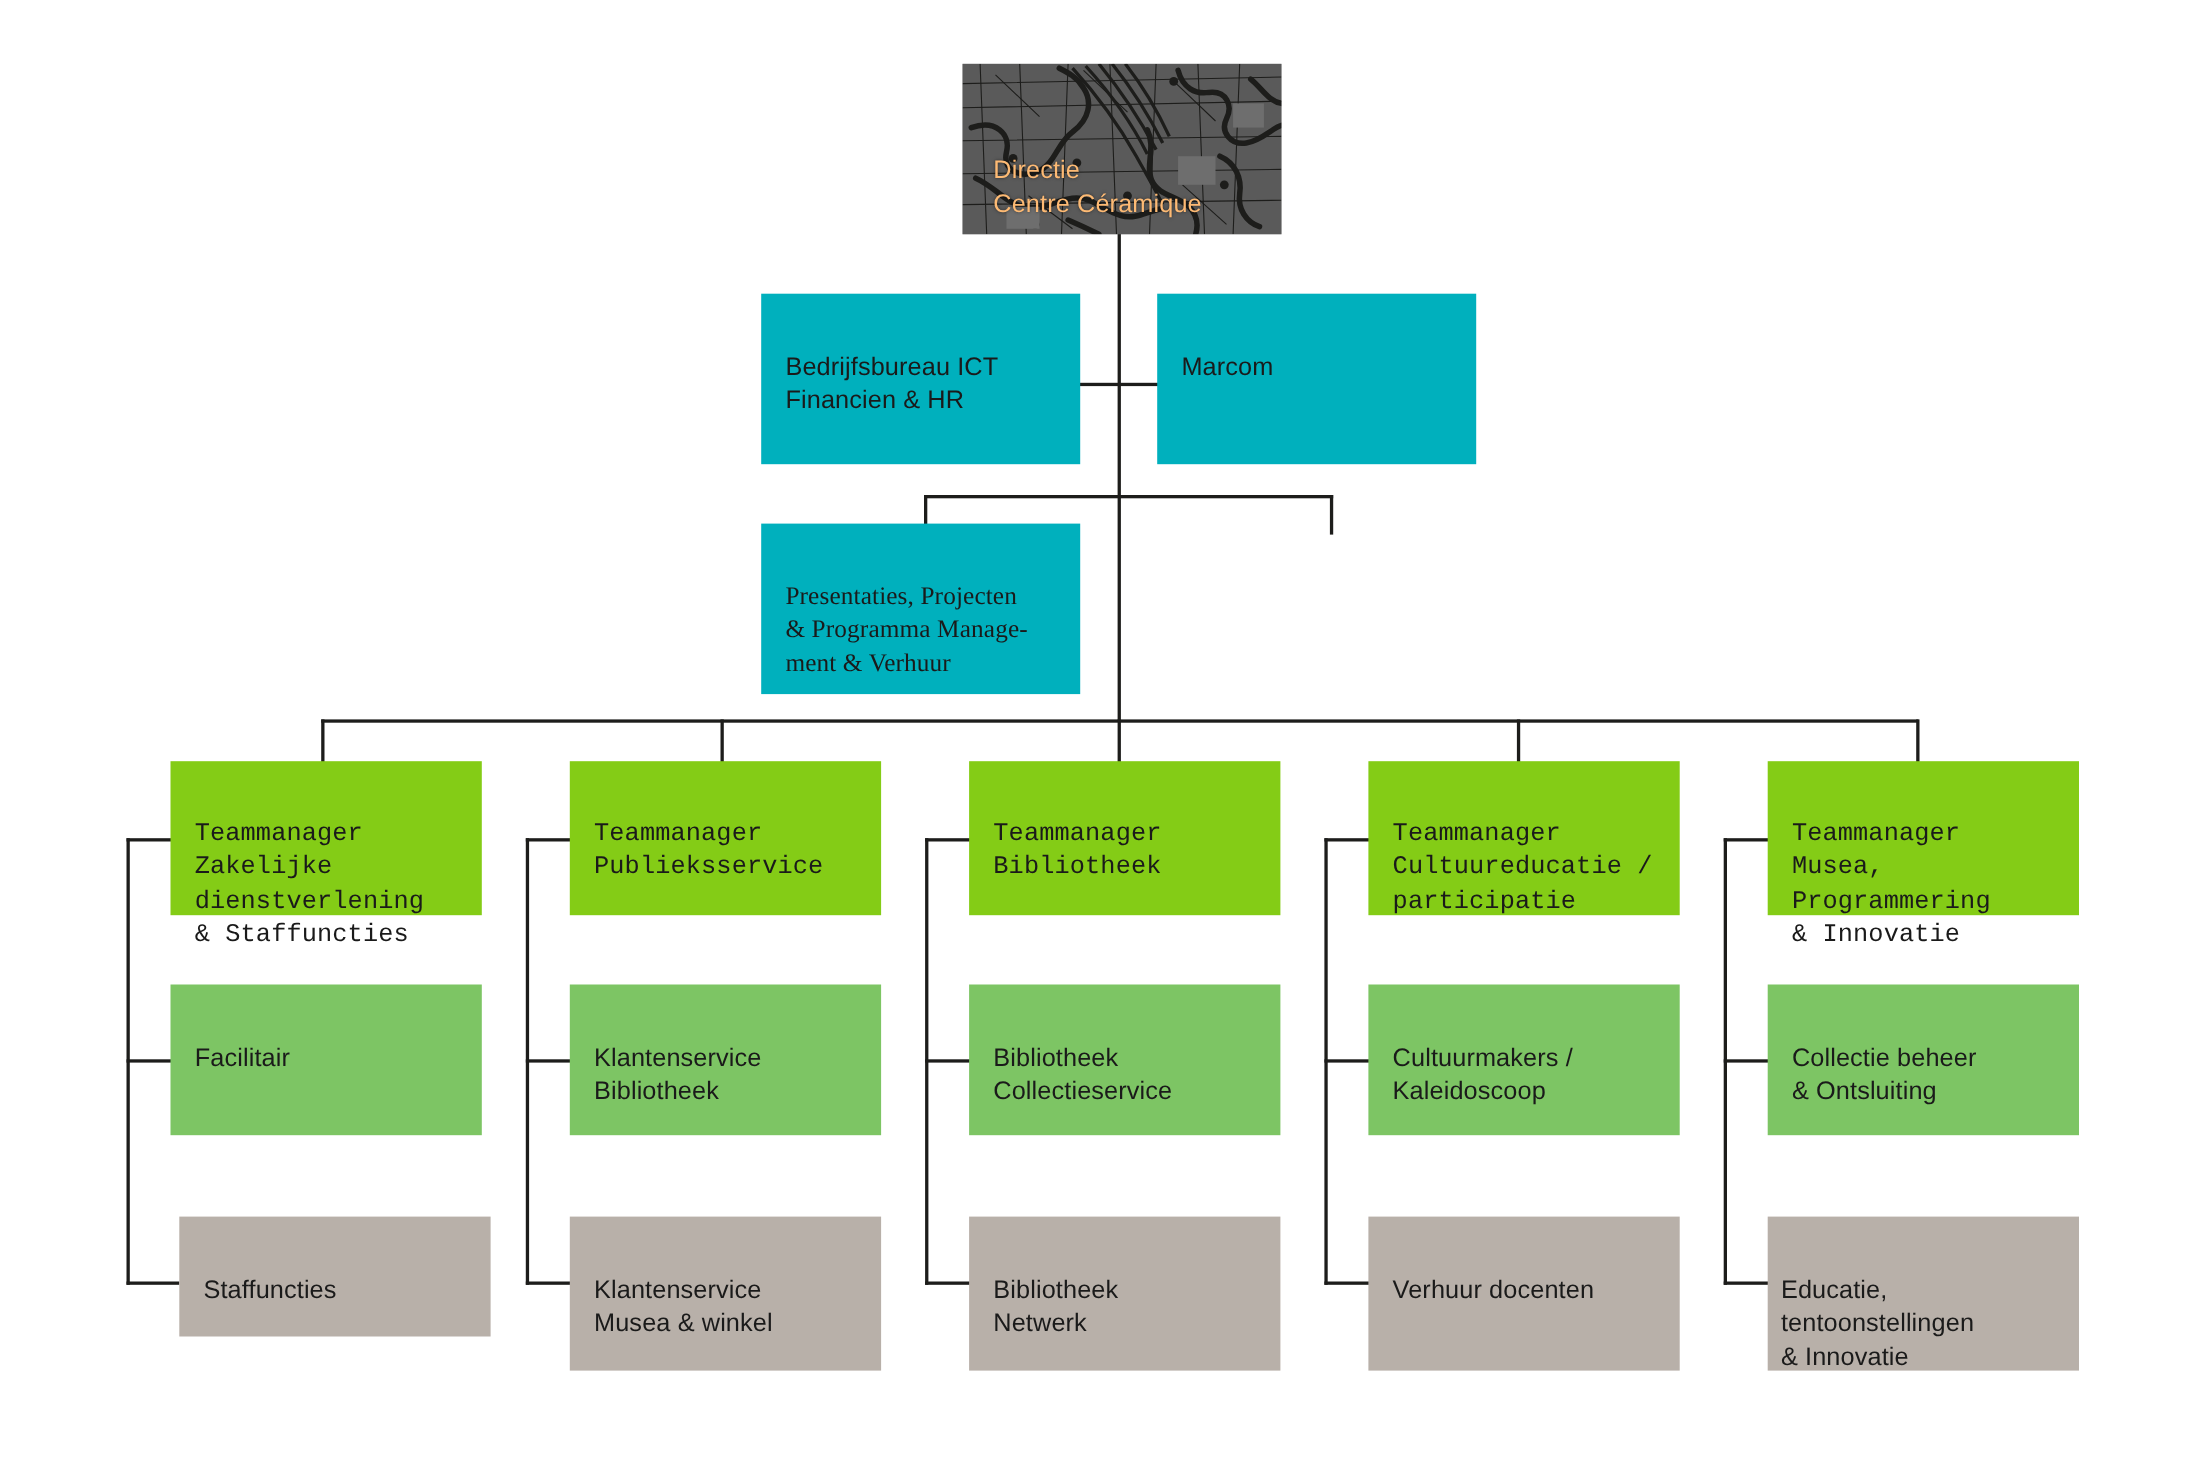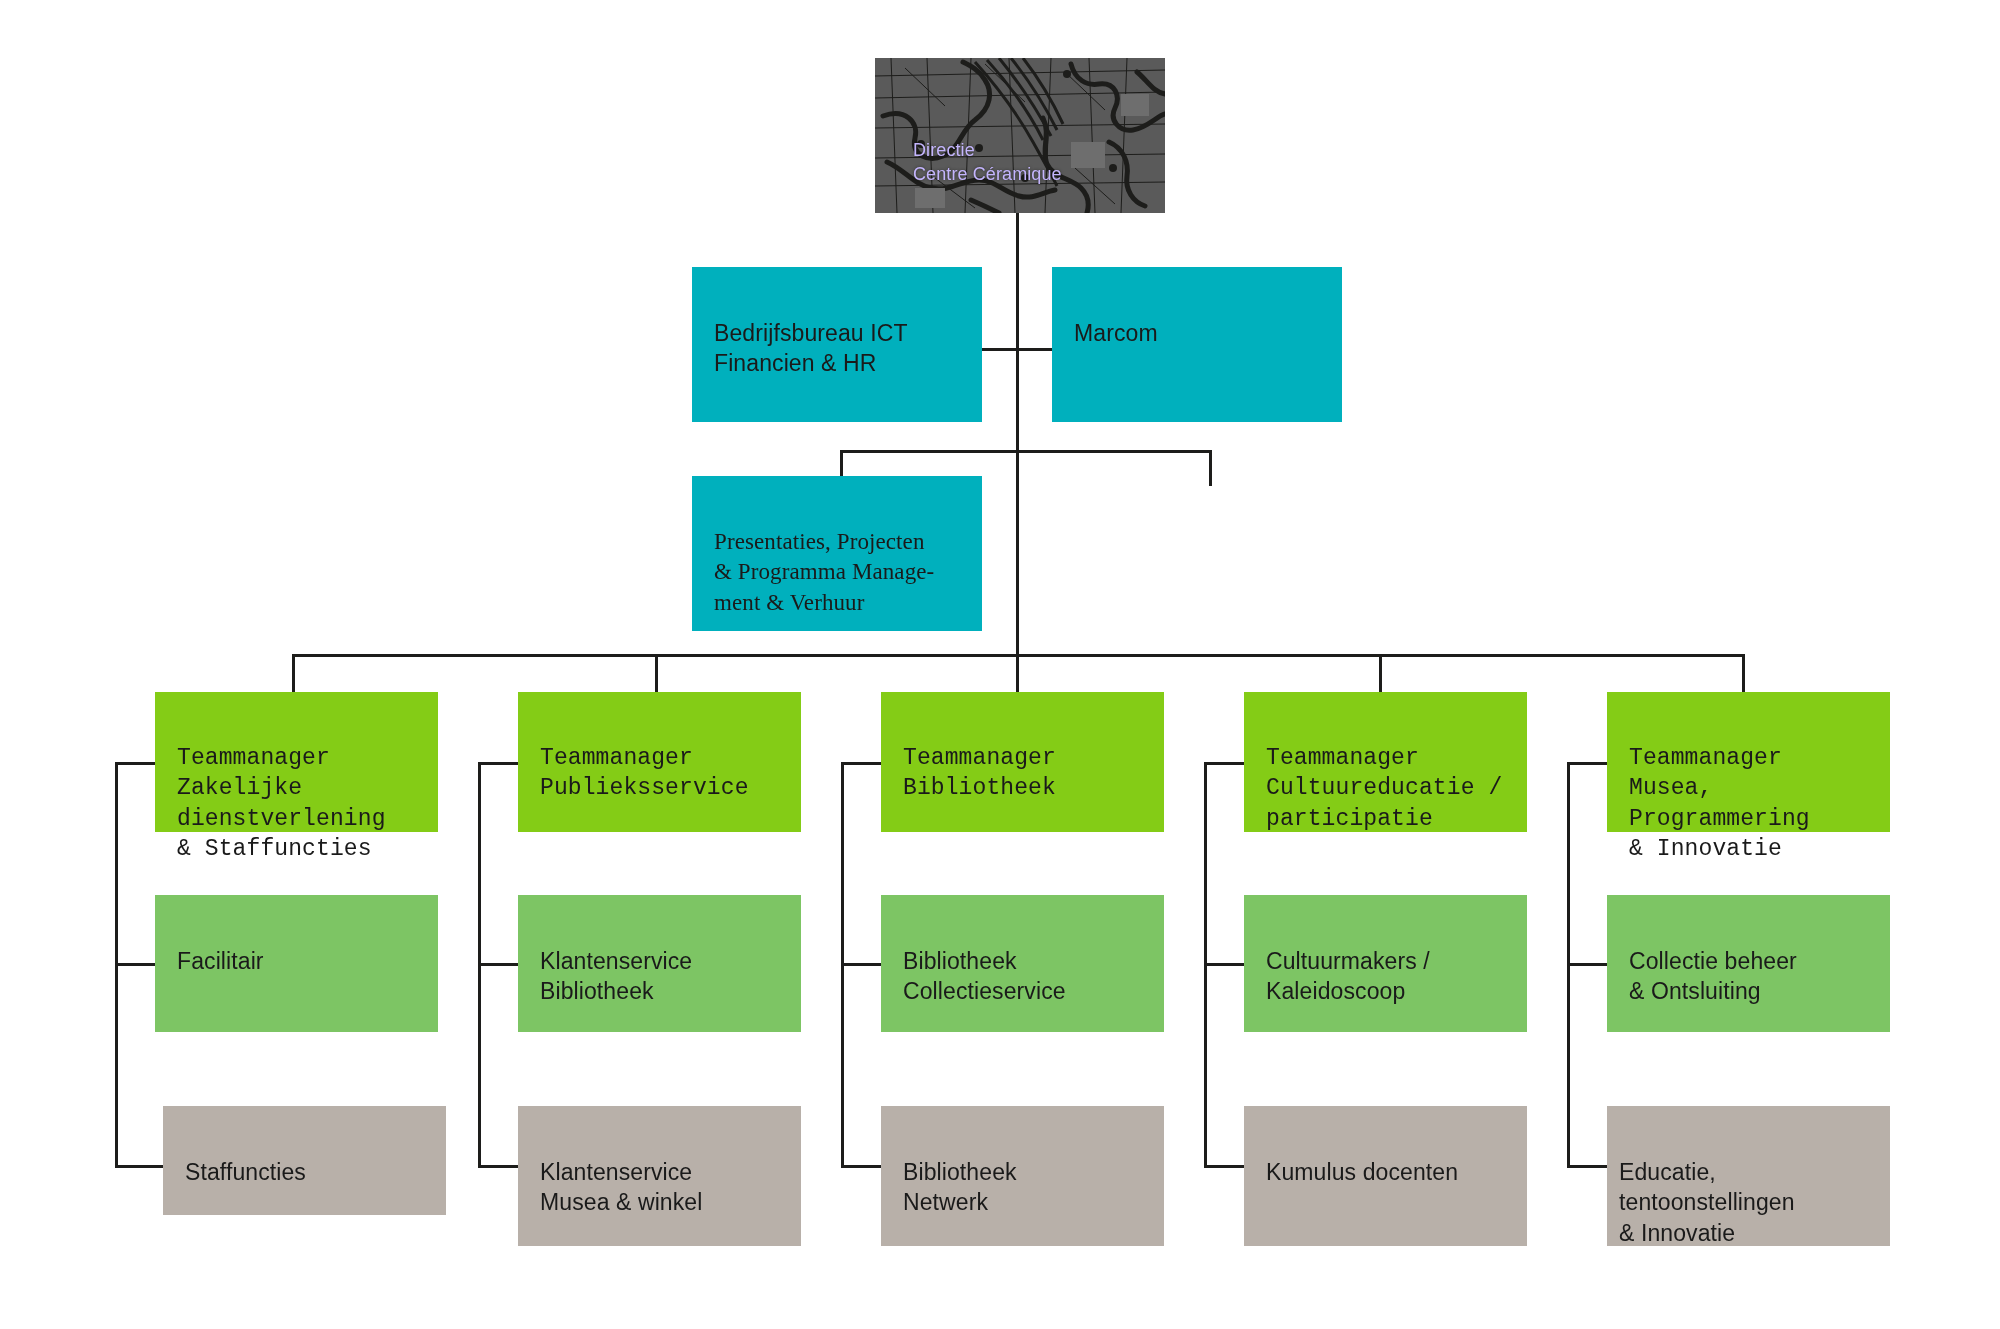--- a/index.html
+++ b/index.html
@@ -36,24 +36,24 @@
 
   
   .node.map {
     padding: 0;
     background: #5a5a5a;
     overflow: hidden;
   }
   .node.map .map-label {
     position: relative;
     z-index: 4;
-    color: #c4b5fd;
-    font-size: 18px;
+    color: #fdba74;
+    font-size: 23px;
     line-height: 1.33;
-    padding: 20px 22px 0 38px;
+    padding: 20px 22px 0 28px;
     white-space: pre-line;
     text-shadow: 0 0 3px rgba(0,0,0,.55);
   }
   .map-canvas {
     position: absolute;
     inset: 0;
     z-index: 1;
   }
 
   
@@ -209,21 +209,21 @@
   <div class="node yellow" style="left:1244px; top:692px; width:283px; height:140px;">
     <span>Teammanager
 Cultuureducatie /
 participatie</span>
   </div>
   <div class="node green" style="left:1244px; top:895px; width:283px; height:137px;">
     <span>Cultuurmakers /
 Kaleidoscoop</span>
   </div>
   <div class="node grey" style="left:1244px; top:1106px; width:283px; height:140px;">
-    <span>Kumulus docenten</span>
+    <span>Verhuur docenten</span>
   </div>
 
   <div class="node yellow" style="left:1607px; top:692px; width:283px; height:140px;">
     <span>Teammanager
 Musea, Programmering
 &amp; Innovatie</span>
   </div>
   <div class="node green" style="left:1607px; top:895px; width:283px; height:137px;">
     <span>Collectie beheer
 &amp; Ontsluiting</span>

